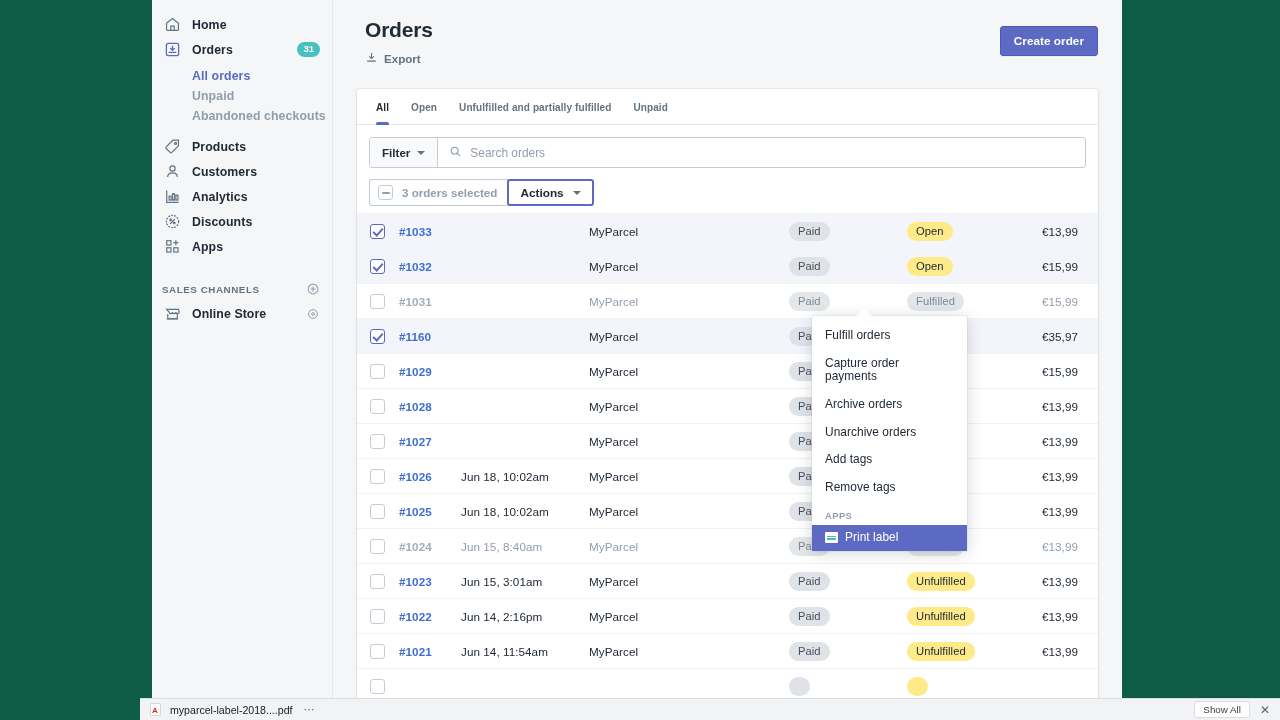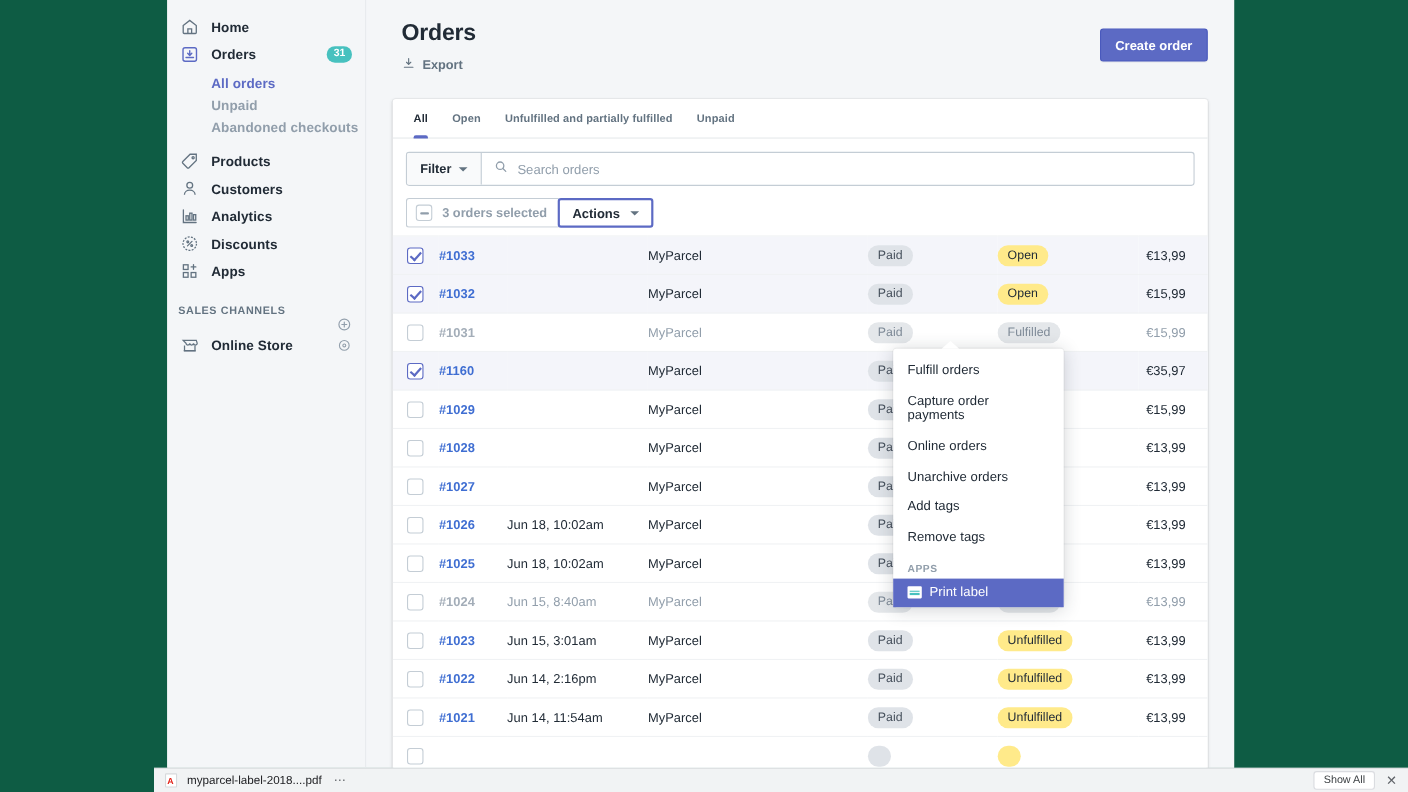--- a/index.html
+++ b/index.html
@@ -36,22 +36,22 @@
     padding: 1px 6px 2px; line-height: 1.25;
   }
   .sub-item {
     display: block; padding: 3px 0 3px 40px; font-size: 12.3px;
     letter-spacing: 0.1px;
   }
   .sub-item.selected { color: #5c6ac4; font-weight: 700; }
   .sub-item.muted { color: #919eab; font-weight: 600; }
 
   .section-head {
-    display: flex; align-items: flex-start; padding: 0 12px 0 10px;
-    height: 24px; margin-top: 18px; flex-direction: column;
+    display: flex; align-items: center; padding: 0 12px 0 10px;
+    height: 24px; margin-top: 18px;
   }
   .section-title {
     font-size: 9.8px; font-weight: 700; color: #637381;
     letter-spacing: 0.55px; text-transform: uppercase;
   }
   .section-action { margin-left: auto; color: #919eab; display:flex; }
 
   
   .main { position: absolute; left: 181px; top: 0; right: 0; bottom: 0; background: #f4f6f8; }
 
@@ -546,21 +546,21 @@
               <td class="c-ful"><span class="pill open">&nbsp;</span></td>
               <td class="c-total"></td>
             </tr>
 
           </tbody>
         </table>
 
         <div class="dropdown">
           <div class="menu-item">Fulfill orders</div>
           <div class="menu-item">Capture order payments</div>
-          <div class="menu-item">Online orders</div>
+          <div class="menu-item">Archive orders</div>
           <div class="menu-item">Unarchive orders</div>
           <div class="menu-item">Add tags</div>
           <div class="menu-item">Remove tags</div>
           <div class="menu-section-label">APPS</div>
           <div class="menu-item highlight">
             <span class="printer-icon">
                 <i></i>
                 <i></i>
               </span>
             <span>Print label</span>

